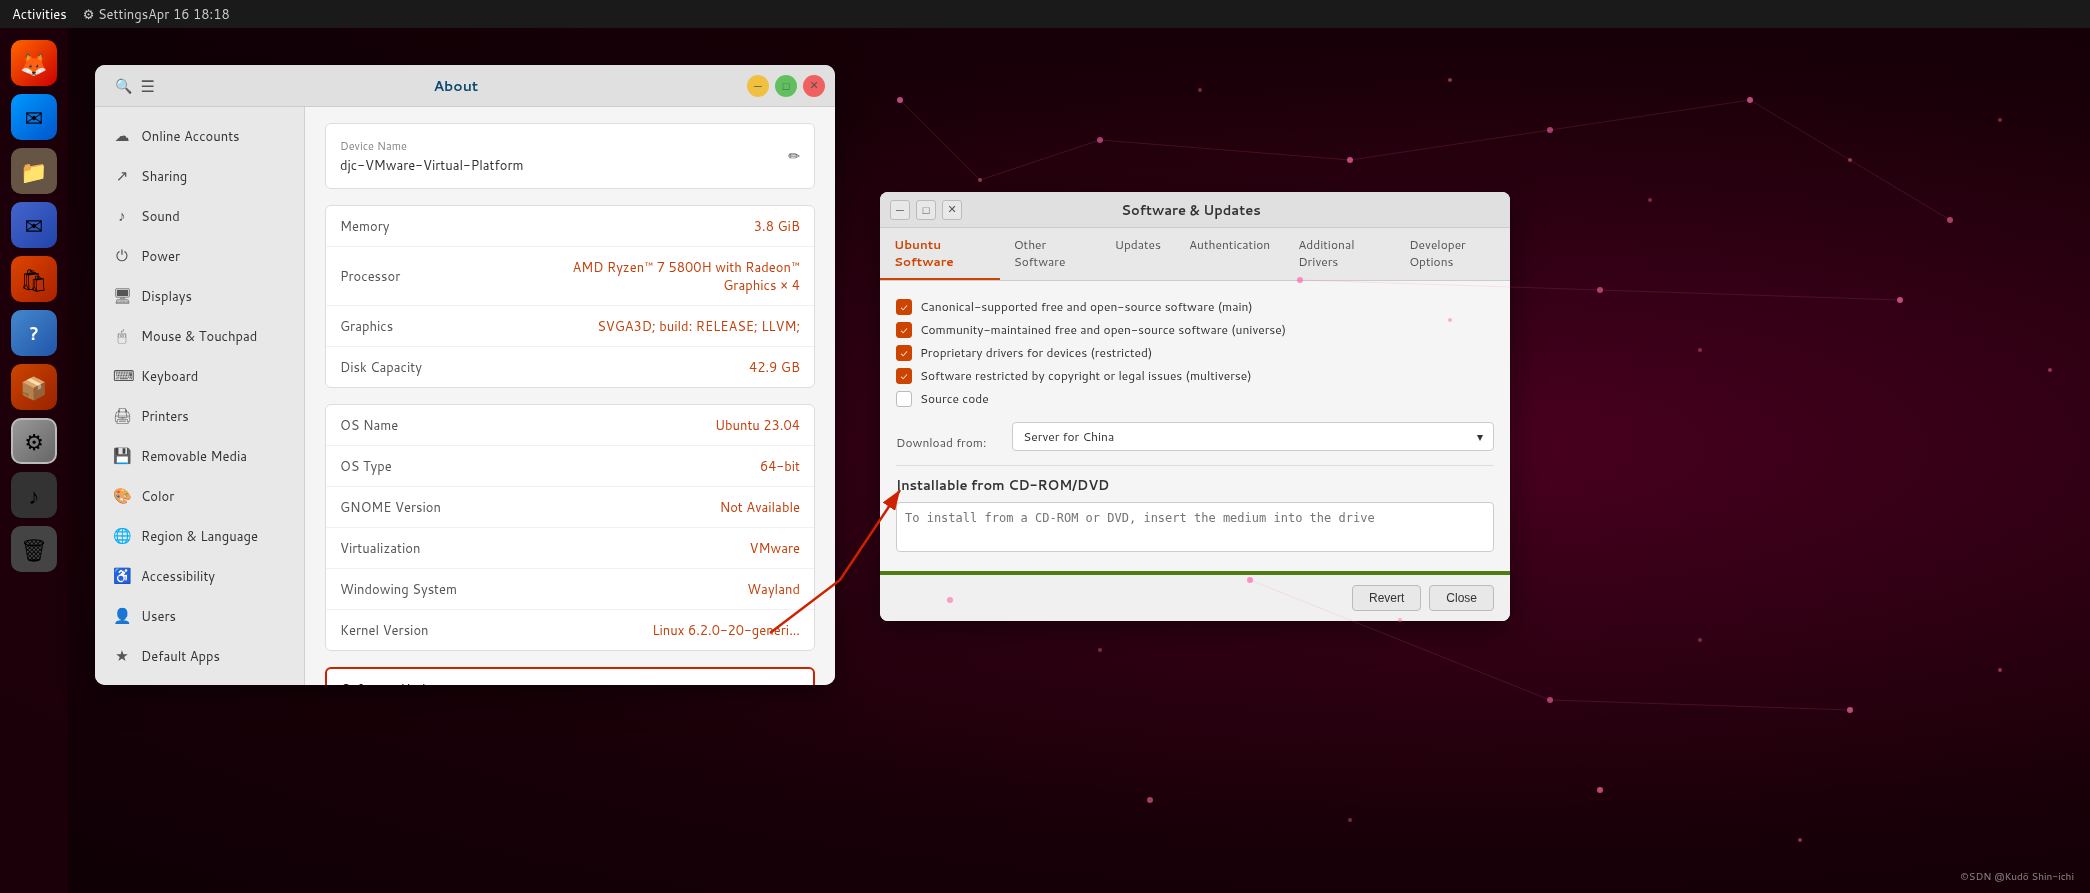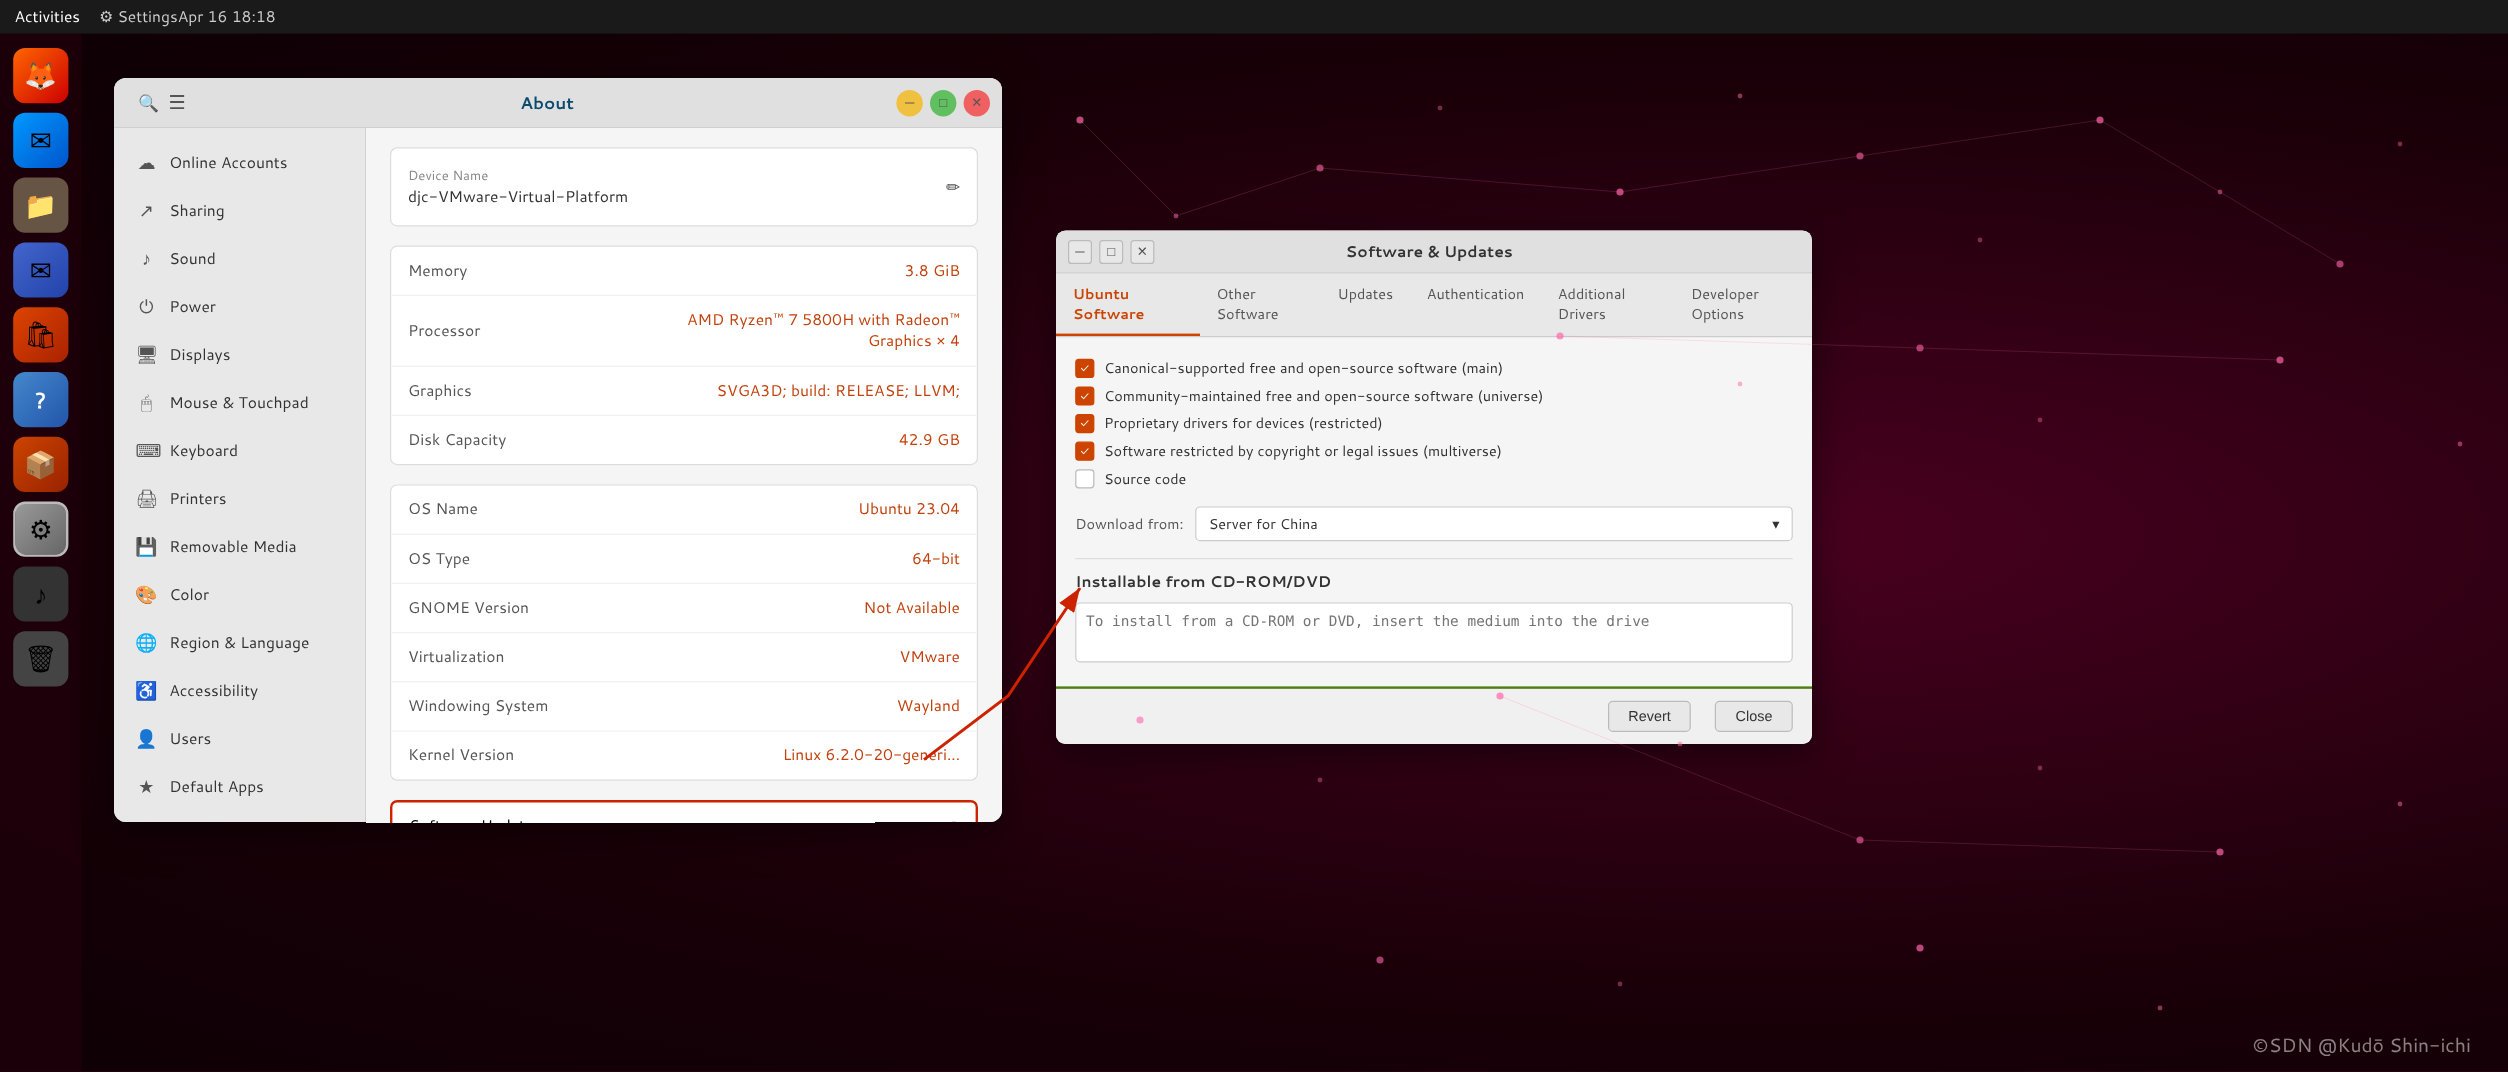--- a/index.html
+++ b/index.html
@@ -265,21 +265,21 @@
       width: 16px; height: 16px;
       border-radius: 3px;
       border: 1px solid #bbb;
       display: flex; align-items: center; justify-content: center;
       flex-shrink: 0;
     }
     .sw-checkbox.checked { background: #cc4400; border-color: #cc4400; color: white; font-size: 10px; }
     .sw-checkbox.unchecked { background: white; }
 
     .download-from-row {
-      display: flex; align-items: center; gap: 10px;
+      display: flex; align-items: flex-end; gap: 26px;
       margin-top: 12px; margin-bottom: 14px;
       font-size: 12px; color: #555;
     }
     .download-select {
       flex: 1;
       padding: 5px 10px;
       border: 1px solid #ccc;
       border-radius: 4px;
       background: white;
       font-size: 12px;
@@ -299,23 +299,23 @@
       background: white;
       padding: 8px;
       font-size: 12px;
       color: #aaa;
       resize: none;
     }
 
     .sw-footer {
       display: flex;
       justify-content: flex-end;
-      gap: 20px;
+      gap: 8px;
       padding: 10px 16px;
-      border-top: 2px solid #4d7c0f;
+      border-top: 4px solid #4d7c0f;
       background: #f0f0f0;
     }
     .sw-footer-btn {
       padding: 5px 16px;
       border: 1px solid #bbb;
       border-radius: 4px;
       background: #e8e8e8;
       font-size: 12px;
       color: #333;
       cursor: pointer;
@@ -326,23 +326,23 @@
       position: absolute;
       top: 0; left: 0;
       width: 100%; height: 100%;
       pointer-events: none;
       z-index: 400;
     }
 
     
     .watermark {
       position: absolute;
-      bottom: 10px; right: 31px;
+      bottom: 10px; right: 16px;
       color: rgba(255,255,255,0.5);
-      font-size: 16px;
+      font-size: 10px;
     }
   </style>
 </head>
 <body>
 
 <div class="bg-canvas">
   <svg class="arrow-svg" viewBox="0 0 2090 893" preserveAspectRatio="none">
 
     <circle cx="900" cy="100" r="3" fill="#ff66aa" opacity="0.7"></circle>
     <circle cx="980" cy="180" r="2" fill="#ff66aa" opacity="0.5"></circle>

